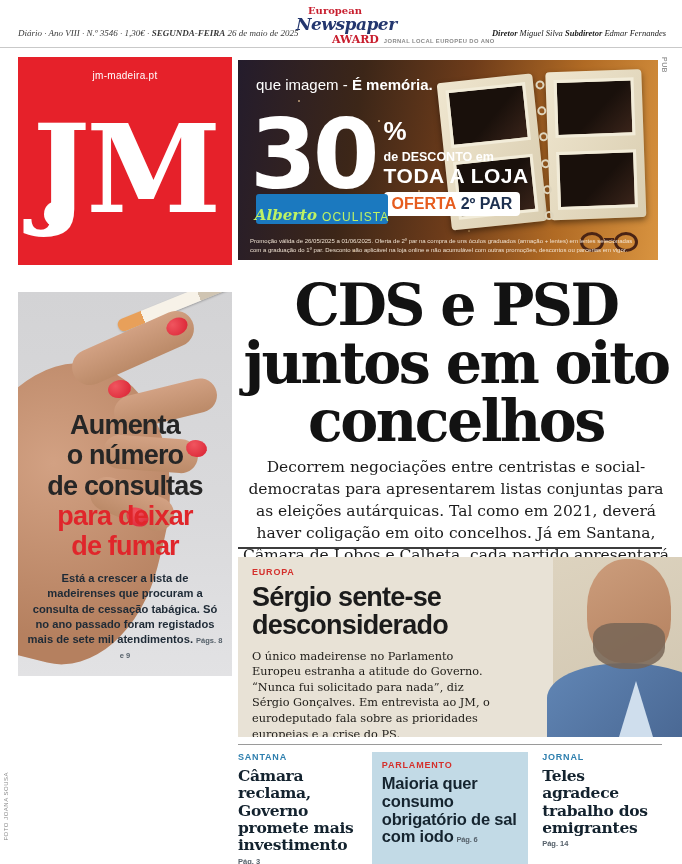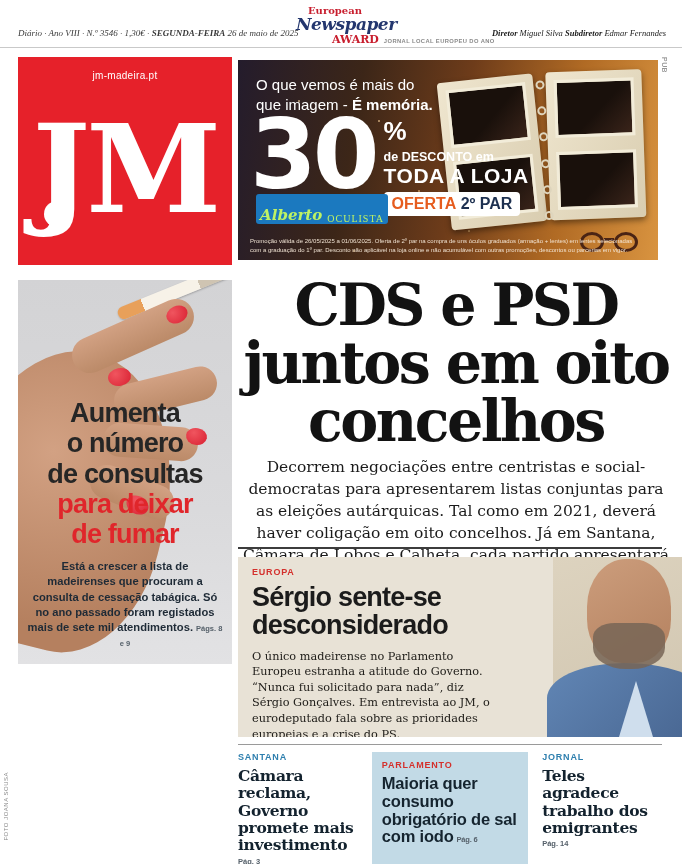--- a/index.html
+++ b/index.html
@@ -53,21 +53,21 @@
   .offer-col { margin-left:8px; margin-top:6px; color:#fff; }
   .offer-col .pct { font-size:26px; font-weight:bold; line-height:1; }
   .offer-col .d1 { font-size:12.5px; font-weight:bold; margin-top:6px; }
   .offer-col .d2 { font-size:21px; font-weight:bold; letter-spacing:0.5px; line-height:1.1; }
   .offer-badge { margin-top:5px; display:inline-block; background:#fff; border-radius:4px; padding:3px 8px; font-size:16px; }
   .offer-badge b { color:#e65c1e; font-weight:bold; }
   .offer-badge span { color:#1d3050; font-weight:bold; }
   .alberto { position:absolute; left:18px; bottom:36px; width:132px; height:30px; background:#1b79bf; border-radius:3px;
              display:flex; align-items:flex-end; justify-content:center; gap:5px; color:#bef264; }
   .alberto .scr { font-family:"DejaVu Serif", serif; font-style:italic; font-weight:bold; font-size:15px; }
-  .alberto .rest { font-size:10px; letter-spacing:1px;font-family:Liberation Serif, serif; }
+  .alberto .rest { font-size:12px; letter-spacing:1px; }
   .fineprint { position:absolute; left:12px; right:10px; bottom:5px; color:#f5e8d8; font-size:6px; line-height:1.5; opacity:.95; }
   
   .headline { position:absolute; left:230px; top:276px; width:452px; text-align:center;
               font-family:"DejaVu Serif", serif; font-weight:bold; color:#121212;
               font-size:57px; line-height:1.02; letter-spacing:-2.5px; }
   .standfirst { position:absolute; left:238px; top:456px; width:436px; text-align:center;
               font-family:"DejaVu Serif", serif; font-size:15.5px; line-height:1.42; color:#1b1b1b; }
   .standfirst .pref { font-size:9px; color:#c8403a; font-family:"Liberation Sans", sans-serif; font-weight:bold; }
   .rule1 { position:absolute; left:238px; top:547px; width:424px; height:2px; background:#3c3c3c; }
   
@@ -85,21 +85,21 @@
   .rule2 { position:absolute; left:238px; top:744px; width:424px; height:1px; background:#9a9a9a; }
   
   .briefs { position:absolute; left:238px; top:752px; width:424px; display:flex; gap:14px; }
   .brief { width:130px; }
   .brief .hl { margin-top:5px; font-family:"DejaVu Serif", serif; font-weight:bold; font-size:15.5px; line-height:1.12; color:#13222e; letter-spacing:-0.3px; }
   .brief .pag { margin-top:3px; font-size:7.5px; color:#55606a; font-weight:bold; }
   .brief.mid { width:168px; background:#c2dae6; padding:8px 10px 10px; }
   .brief.mid .hl { font-family:"Liberation Sans", sans-serif; font-size:16.5px; line-height:1.08; color:#15242f; letter-spacing:-0.2px; }
   .brief.mid .pag { display:inline; margin-left:3px; }
   
-  .smoking { position:absolute; left:18px; top:280px; width:214px; height:384px; background:linear-gradient(#d3d3d5 0%, #dadadc 60%, #e2e2e4 100%); overflow:hidden; }
+  .smoking { position:absolute; left:18px; top:292px; width:214px; height:384px; background:linear-gradient(#d3d3d5 0%, #dadadc 60%, #e2e2e4 100%); overflow:hidden; }
   .hand-photo { position:absolute; left:0; top:0; width:214px; height:300px; }
   .palm { position:absolute; left:-60px; top:70px; width:210px; height:300px; background:radial-gradient(circle at 40% 35%, #d2a183, #b5805f 75%); border-radius:48% 52% 40% 40%; transform:rotate(14deg); }
   .finger { position:absolute; background:linear-gradient(180deg,#d2a183,#bb8a68); border-radius:18px; }
   .f1 { left:50px; top:38px; width:130px; height:36px; transform:rotate(-24deg); }
   .f2 { left:95px; top:95px; width:105px; height:34px; transform:rotate(-14deg); }
   .f3 { left:85px; top:145px; width:95px; height:34px; transform:rotate(4deg); }
   .f4 { left:70px; top:195px; width:88px; height:34px; transform:rotate(22deg); }
   .nail { position:absolute; background:radial-gradient(circle at 35% 30%, #f0555f, #d81f30); border-radius:50%; }
   .n1 { left:148px; top:26px; width:22px; height:17px; transform:rotate(-24deg); }
   .n2 { left:90px; top:88px; width:23px; height:18px; transform:rotate(-10deg); }
@@ -164,21 +164,20 @@
           <span></span>
           <span></span>
       </div>
     </div>
     <div class="glasses">
       <div class="lens l"></div>
         <div class="lens r"></div>
         <div class="bridge"></div>
     </div>
     <div class="ad-tag">
-      <div>O que vemos é mais do</div>
       <div><span>que imagem - </span><b>É memória.</b></div>
     </div>
     <div class="ad-offer">
       <div class="big30">30</div>
       <div class="offer-col">
         <div class="pct">%</div>
         <div class="d1">de DESCONTO em</div>
         <div class="d2">TODA A LOJA</div>
         <div class="offer-badge">
           <b>OFERTA</b>

